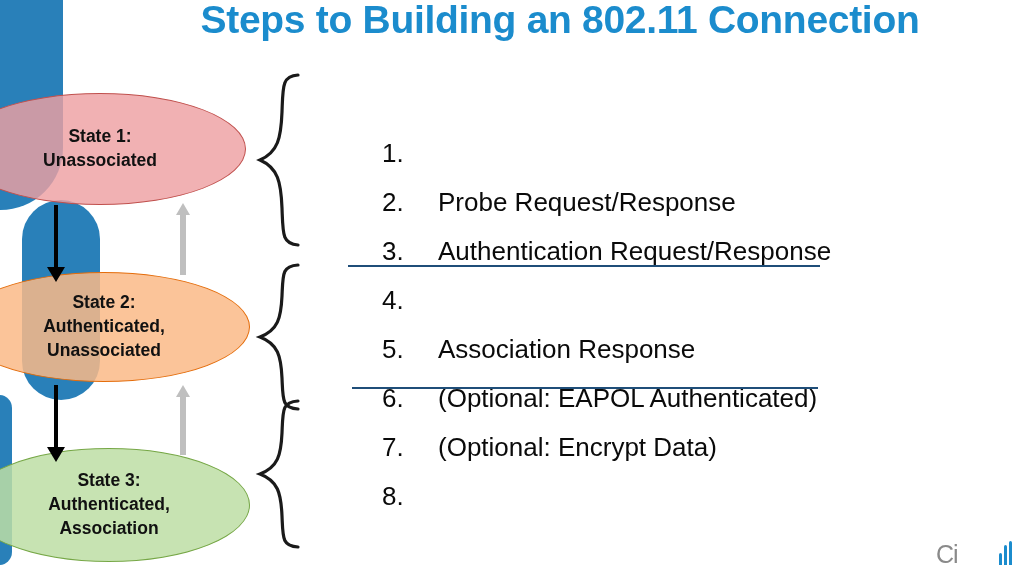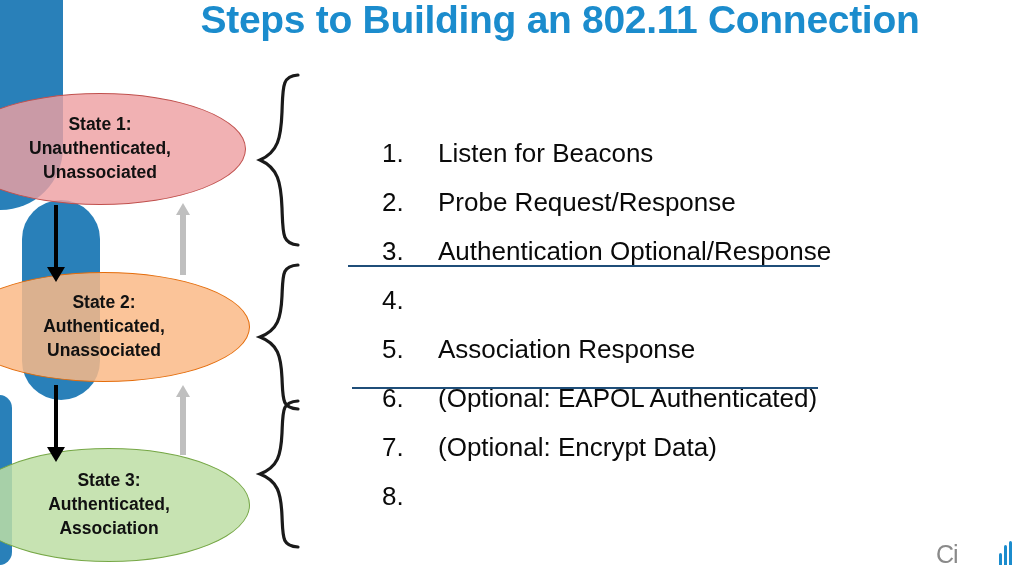--- a/index.html
+++ b/index.html
@@ -207,21 +207,20 @@
 <div id="slide">
 
   <div class="blue-pill pill-top"></div>
   <div class="blue-pill pill-mid"></div>
   <div class="blue-pill pill-edge"></div>
 
   <div class="slide-title">Steps to Building an 802.11 Connection</div>
 
   <div class="state-ellipse state-1">
     <span class="ln">State 1:</span>
-    <span class="ln">Unauthenticated,</span>
     <span class="ln">Unassociated</span>
   </div>
 
   <div class="state-ellipse state-2">
     <span class="ln">State 2:</span>
     <span class="ln">Authenticated,</span>
     <span class="ln">Unassociated</span>
   </div>
 
   <div class="state-ellipse state-3">
@@ -258,29 +257,28 @@
     <path d="M46 3 C 30 4, 31 12, 30 34 C 29 56, 26 68, 8 75 C 26 82, 29 94, 30 116 C 31 138, 30 146, 46 147" stroke="#1a1a1a" stroke-width="3.2" fill="none" stroke-linecap="round"></path>
   </svg>
 
   <svg class="brace" style="left:252px;top:398px;" width="56" height="152" viewBox="0 0 56 152" fill="none">
     <path d="M46 3 C 30 4, 31 12, 30 35 C 29 57, 26 69, 8 76 C 26 83, 29 95, 30 118 C 31 140, 30 148, 46 149" stroke="#1a1a1a" stroke-width="3.2" fill="none" stroke-linecap="round"></path>
   </svg>
 
   <div class="steps">
     <div class="step-row">
       <span class="step-num">1.</span>
-      <span class="step-text">Listen for Beacons</span>
     </div>
     <div class="step-row">
       <span class="step-num">2.</span>
       <span class="step-text">Probe Request/Response</span>
     </div>
     <div class="step-row">
       <span class="step-num">3.</span>
-      <span class="step-text">Authentication Optional/Response</span>
+      <span class="step-text">Authentication Request/Response</span>
     </div>
     <div class="step-row">
       <span class="step-num">4.</span>
     </div>
     <div class="step-row">
       <span class="step-num">5.</span>
       <span class="step-text">Association Response</span>
     </div>
     <div class="step-row">
       <span class="step-num">6.</span>

